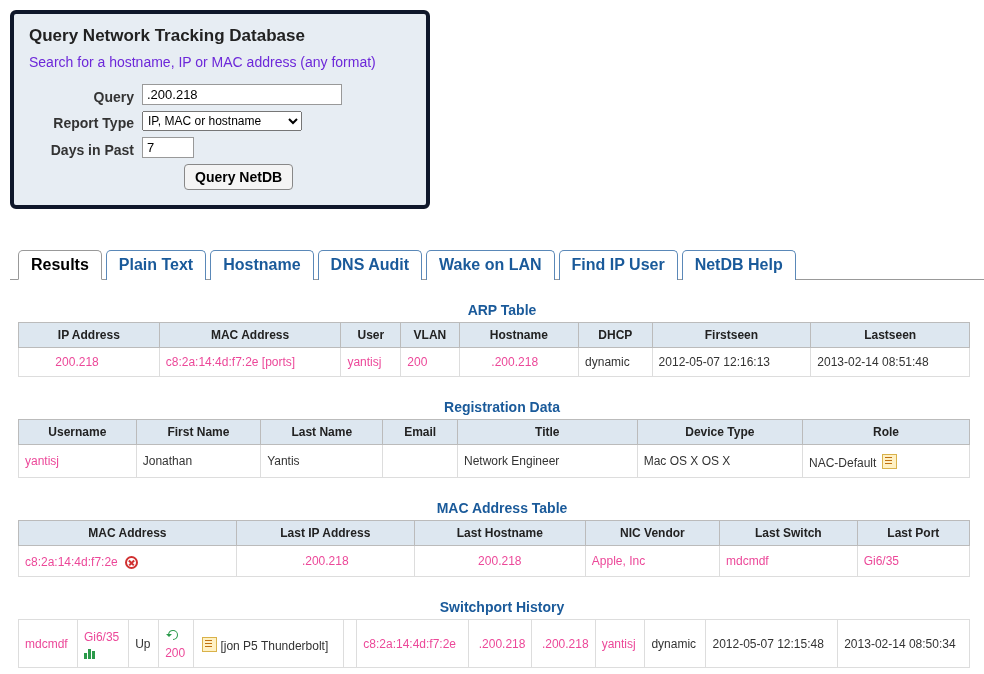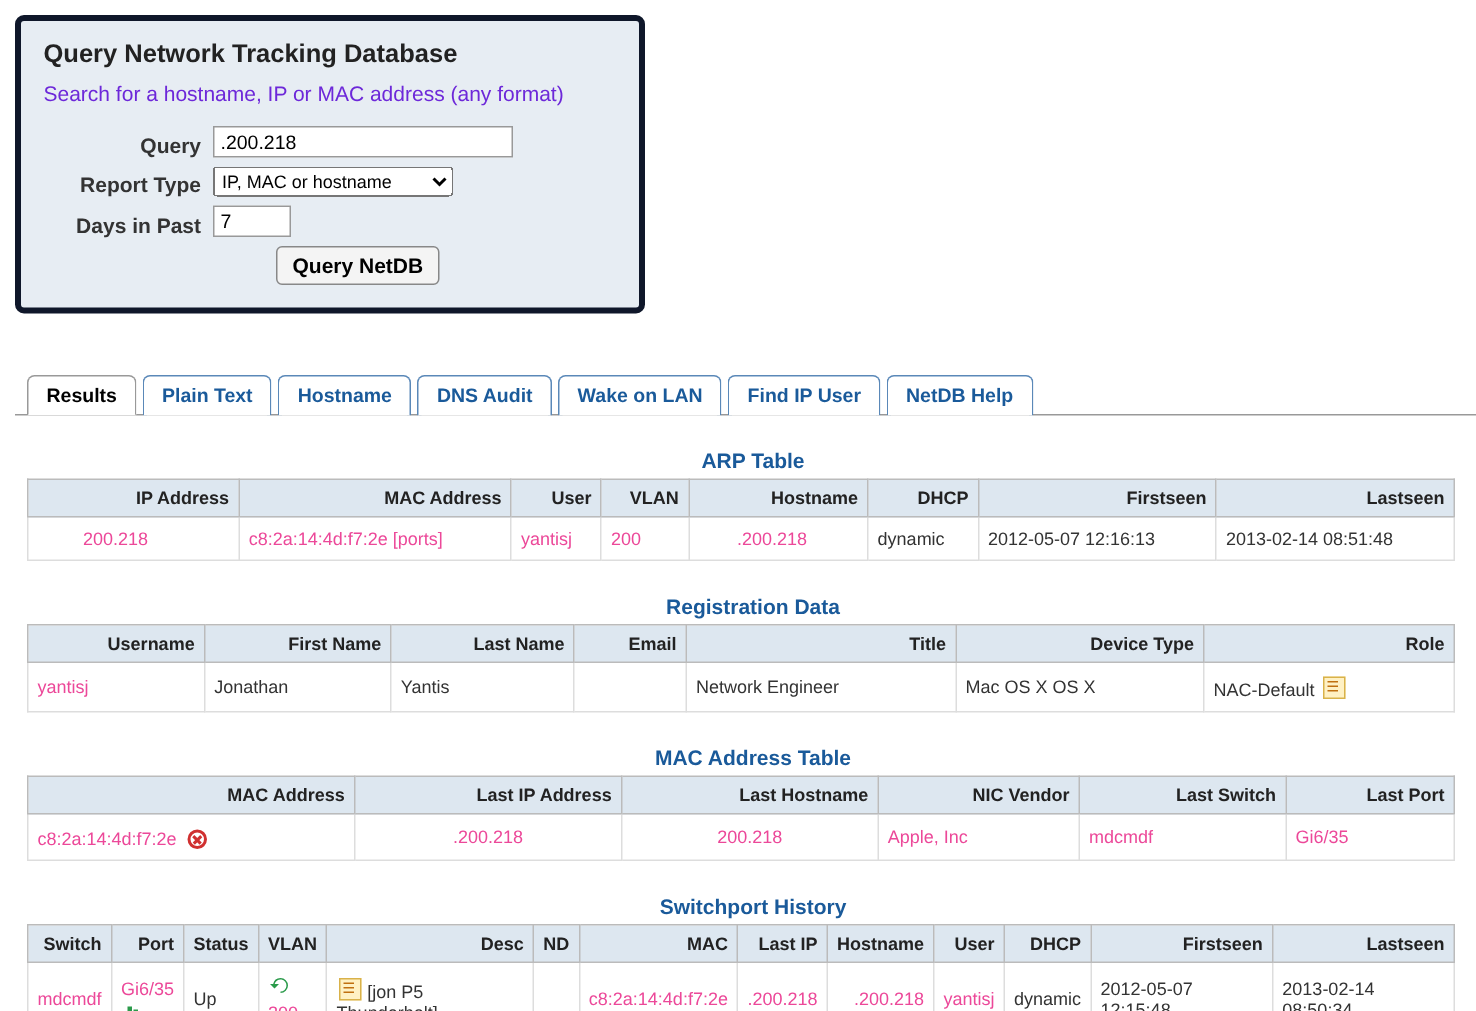--- a/index.html
+++ b/index.html
@@ -72,21 +72,21 @@
     gap: 4px;
     padding-left: 8px;
   }
   .tab {
     border: 1px solid #5a88b8;
     border-bottom: none;
     border-radius: 5px 5px 0 0;
     padding: 5px 12px 5px 12px;
     background: #fff;
     color: #1a5a9a;
-    font-size: 13px;
+    font-size: 16px;
     font-weight: bold;
     cursor: pointer;
     position: relative;
     top: 1px;
   }
   .tab.active {
     color: #000;
     border-color: #999;
     border-bottom: 1px solid #fff;
   }
@@ -100,21 +100,21 @@
   }
   table.data {
     width: 952px;
     border-collapse: collapse;
     margin: 0 8px;
     font-size: 12px;
   }
   table.data th {
     background: #dde7f0;
     border: 1px solid #bbb;
-    text-align: right;
+    text-align: center;
     padding: 5px 6px;
     font-weight: bold;
     color: #222;
   }
   table.data td {
     border: 1px solid #ddd;
     padding: 7px 6px;
     vertical-align: middle;
   }
   a.link { color: #ec4899; text-decoration: none; cursor: pointer; }
@@ -250,35 +250,20 @@
     <td><a class="link">Apple, Inc</a></td>
     <td><a class="link">mdcmdf</a></td>
     <td><a class="link">Gi6/35</a></td>
   </tr>
 </tbody>
   </table>
 
 <div class="section-title">Switchport History</div>
 <table class="data">
   <tbody>
-      <tr>
-    <th>Switch</th>
-    <th>Port</th>
-    <th>Status</th>
-    <th>VLAN</th>
-    <th>Desc</th>
-    <th>ND</th>
-    <th>MAC</th>
-    <th>Last IP</th>
-    <th>Hostname</th>
-    <th>User</th>
-    <th>DHCP</th>
-    <th>Firstseen</th>
-    <th>Lastseen</th>
-  </tr>
   <tr>
     <td><a class="link">mdcmdf</a></td>
     <td><a class="link">Gi6/35</a><br><span class="chart-icon"><span></span><span></span><span></span></span></td>
     <td>Up</td>
     <td>
       <span class="refresh-icon">
         <svg width="16" height="16" viewBox="0 0 16 16">
               <path fill="#2a9a4a" d="M8 3a5 5 0 0 0-4.9 4H1l3 3 3-3H4.1A4 4 0 1 1 8 12v1a5 5 0 1 0 0-10z"></path>
             </svg>
       </span><br>

